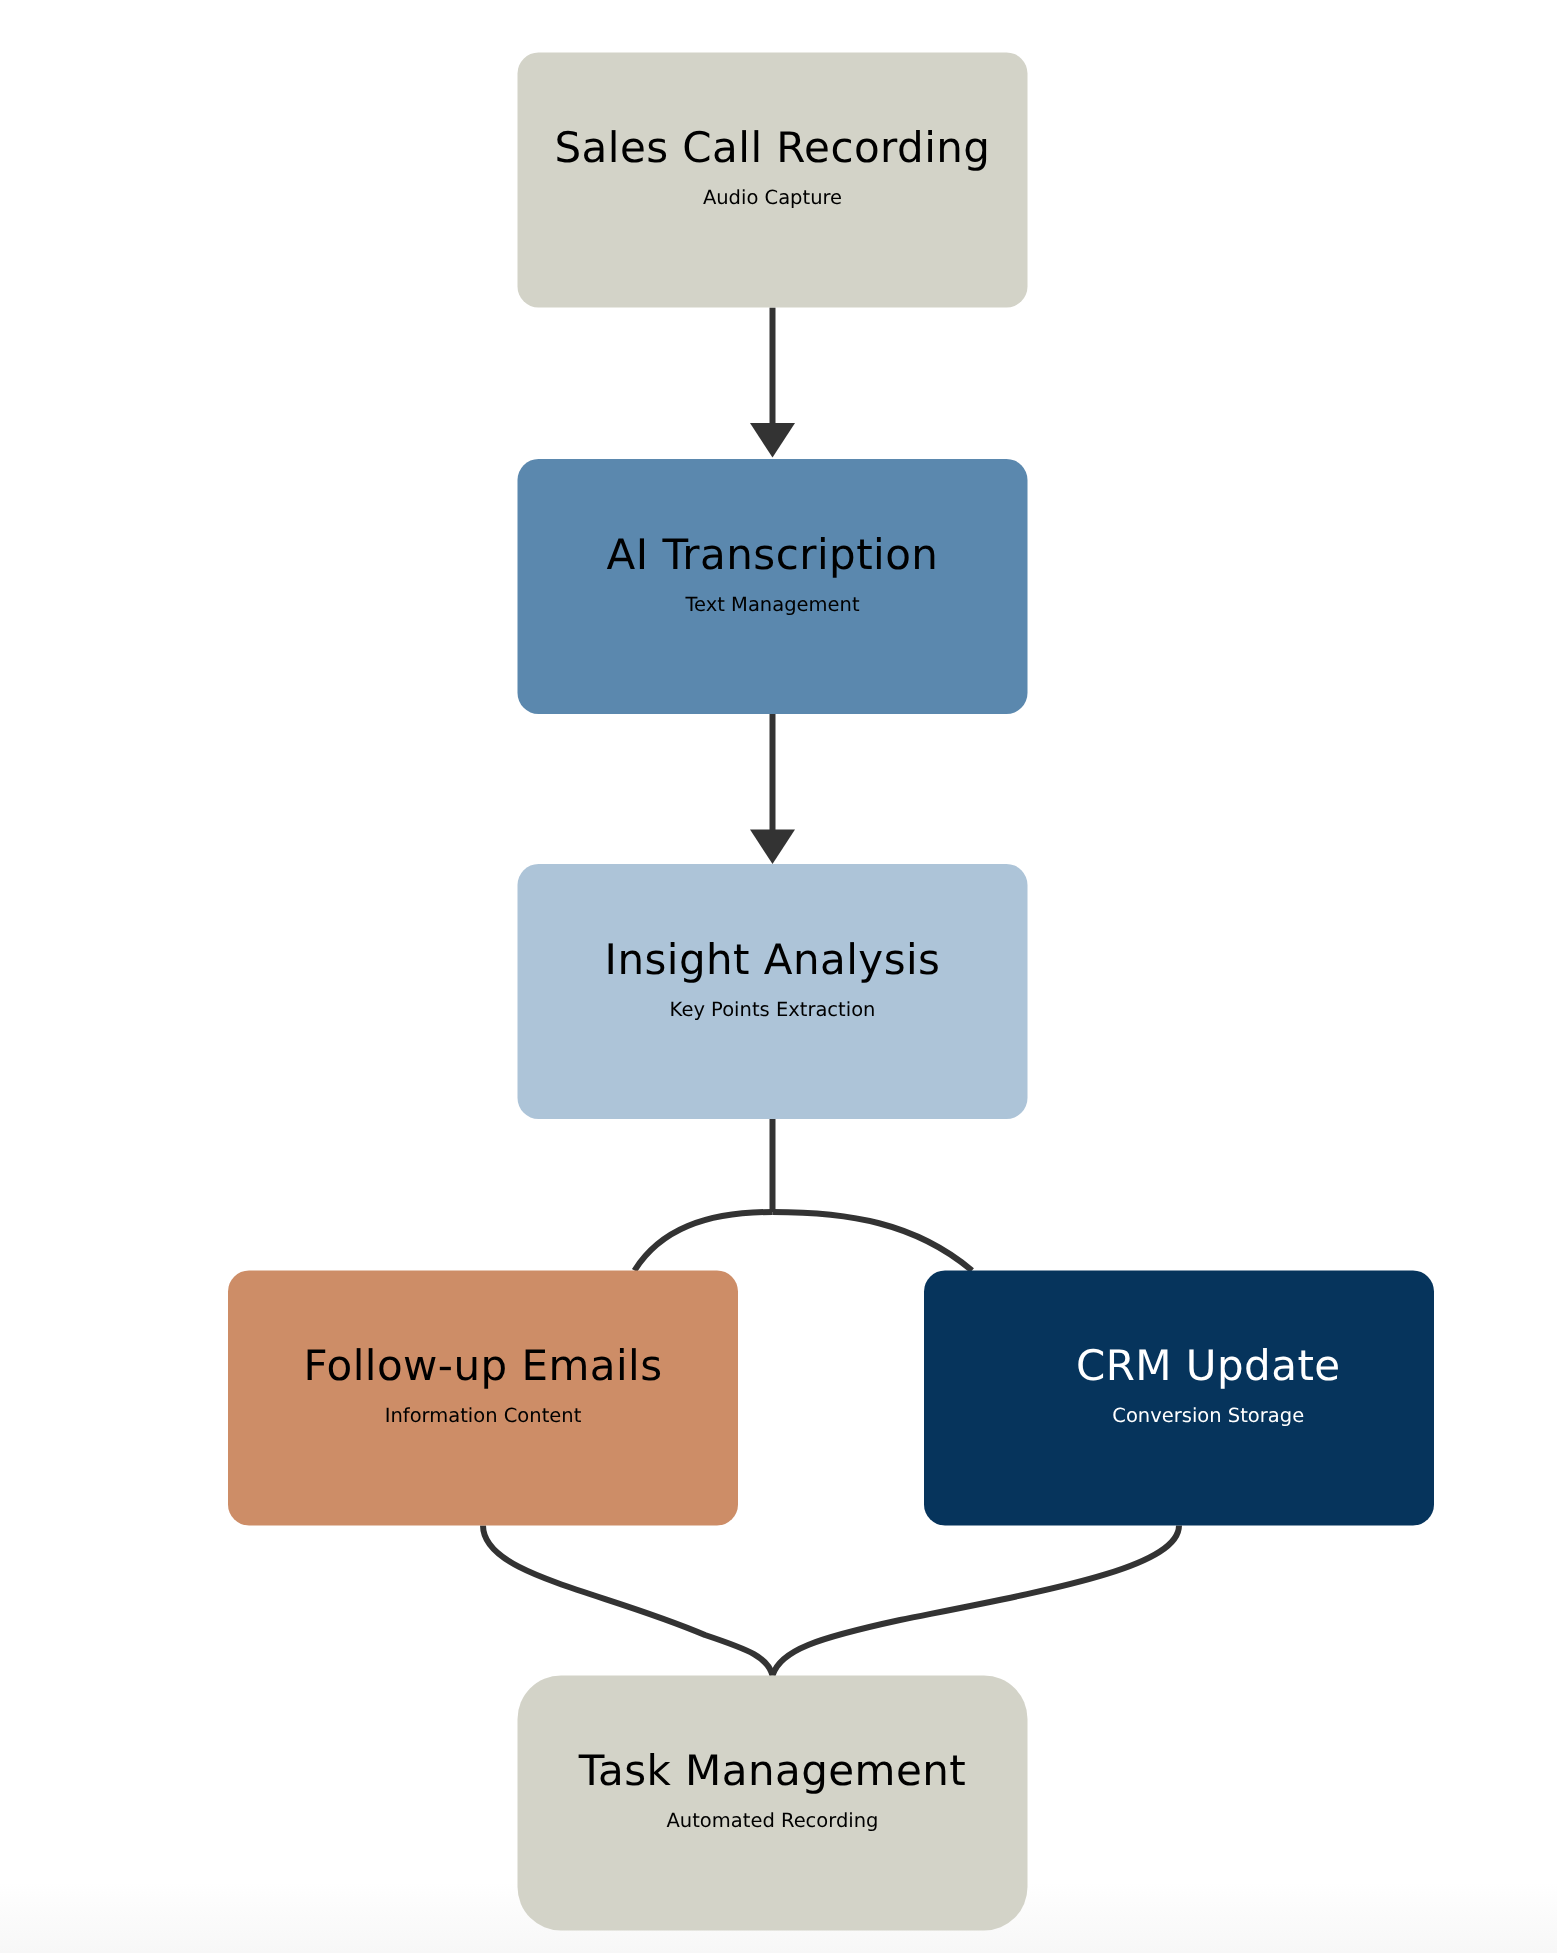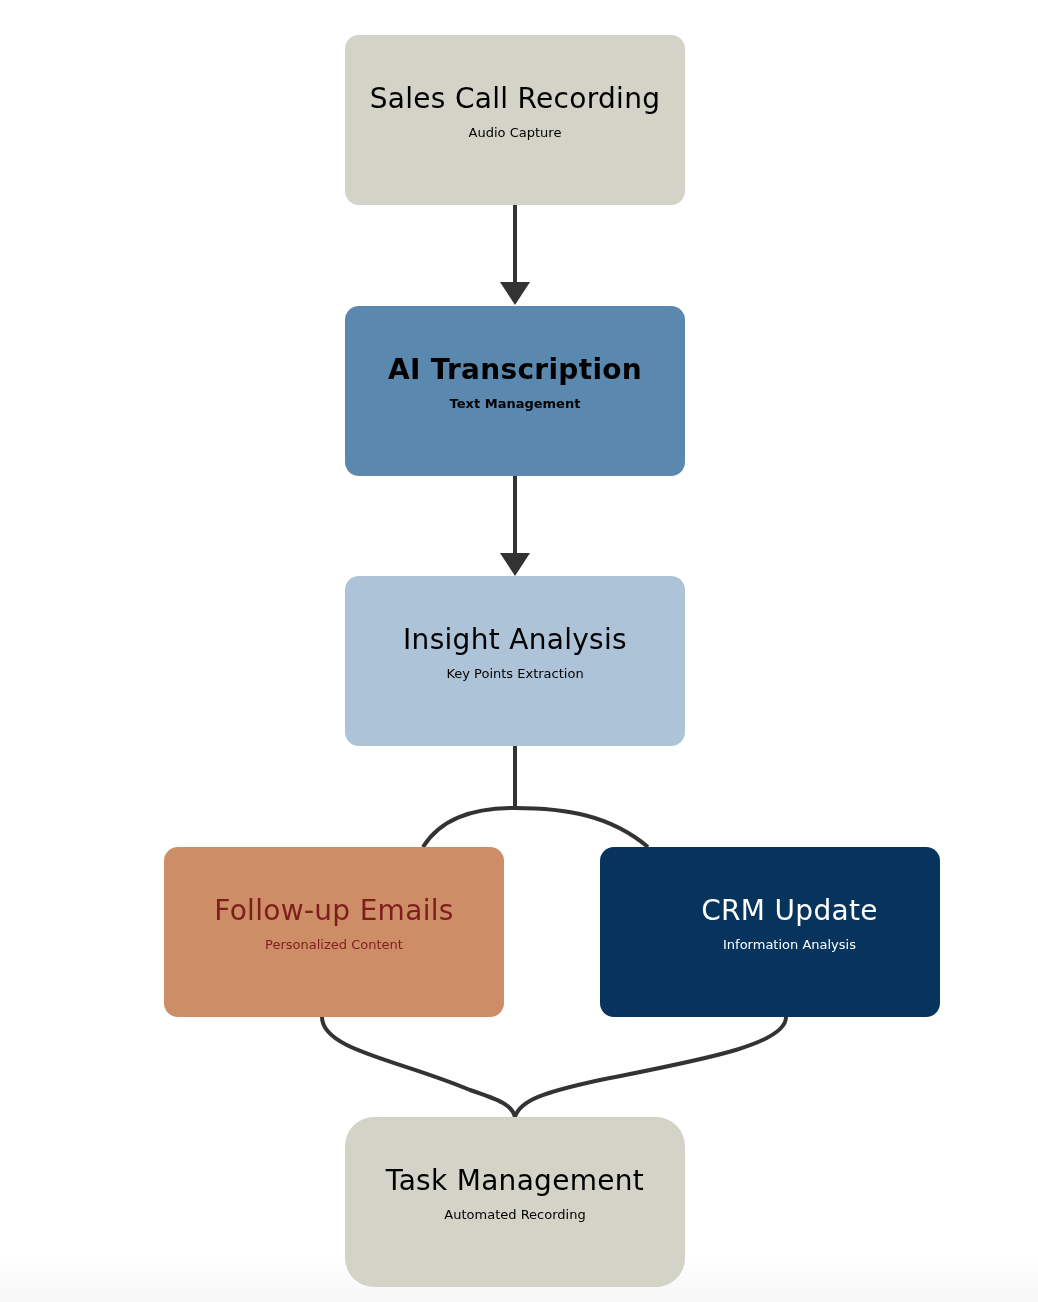--- a/index.html
+++ b/index.html
@@ -13,21 +13,21 @@
     position: absolute; width: 340px; height: 170px; border-radius: 14px;
     display: flex; flex-direction: column; align-items: center; justify-content: center;
     box-sizing: border-box; padding-bottom: 18px;
   }
   .node .title { font-size: 28px; line-height: 1.2; letter-spacing: 0.3px; }
   .node .sub { font-size: 13px; margin-top: 10px; }
   #n1 { left: 345px; top: 35px; }
   #n2 { left: 345px; top: 306px; }
   #n3 { left: 345px; top: 576px; text-align: center; }
   #n4 { left: 152px; top: 847px; }
-  #n5 { left: 600px; top: 847px; padding-left: 39px; }
+  #n5 { left: 616px; top: 847px; padding-left: 39px; }
   #n6 { left: 345px; top: 1117px; }
   svg.edges { position: absolute; left: 0; top: 0; }
 </style>
 </head>
 <body>
 
 <div id="diagram">
   <svg class="edges" width="1038" height="1302">
     <defs>
       <marker id="arrowhead" markerWidth="10" markerHeight="10" refX="5" refY="8" orient="auto" markerUnits="userSpaceOnUse">
@@ -45,33 +45,33 @@
     <path d="M515,808 C565,808 610,815 648,847" fill="none" stroke="#333" stroke-width="4"></path>
 
     <path d="M322,1017 C322,1050 400,1060 470,1090 C500,1100 512,1105 515,1117" fill="none" stroke="#333" stroke-width="4"></path>
     <path d="M786,1017 C786,1045 700,1060 600,1080 C545,1092 520,1100 515,1117" fill="none" stroke="#333" stroke-width="4"></path>
   </svg>
 
   <div class="node" id="n1" style="background: rgb(211, 211, 200); color: rgb(0, 0, 0);">
     <div class="title">Sales Call Recording</div>
     <div class="sub">Audio Capture</div>
   </div>
-  <div class="node" id="n2" style="background: rgb(91, 136, 174); color: rgb(0, 0, 0); font-weight: bold;">
+  <div class="node" id="n2" style="background: rgb(91, 136, 174); color: rgb(0, 0, 0);">
     <div class="title">AI Transcription</div>
     <div class="sub">Text Management</div>
   </div>
   <div class="node" id="n3" style="background: rgb(173, 196, 216); color: rgb(0, 0, 0);">
     <div class="title">Insight Analysis</div>
     <div class="sub">Key Points Extraction</div>
   </div>
-  <div class="node" id="n4" style="background: rgb(205, 141, 103); color: #7f1d1d; margin-left: 12px;">
+  <div class="node" id="n4" style="background: rgb(205, 141, 103); color: #000000;">
     <div class="title">Follow-up Emails</div>
-    <div class="sub">Personalized Content</div>
+    <div class="sub">Information Content</div>
   </div>
   <div class="node" id="n5" style="background: rgb(6, 52, 92); color: rgb(255, 255, 255);">
     <div class="title">CRM Update</div>
-    <div class="sub">Information Analysis</div>
+    <div class="sub">Conversion Storage</div>
   </div>
   <div class="node" id="n6" style="background: rgb(211, 211, 200); color: rgb(0, 0, 0); border-radius: 29px;">
     <div class="title">Task Management</div>
     <div class="sub">Automated Recording</div>
   </div>
 </div>
 
 </body></html>

